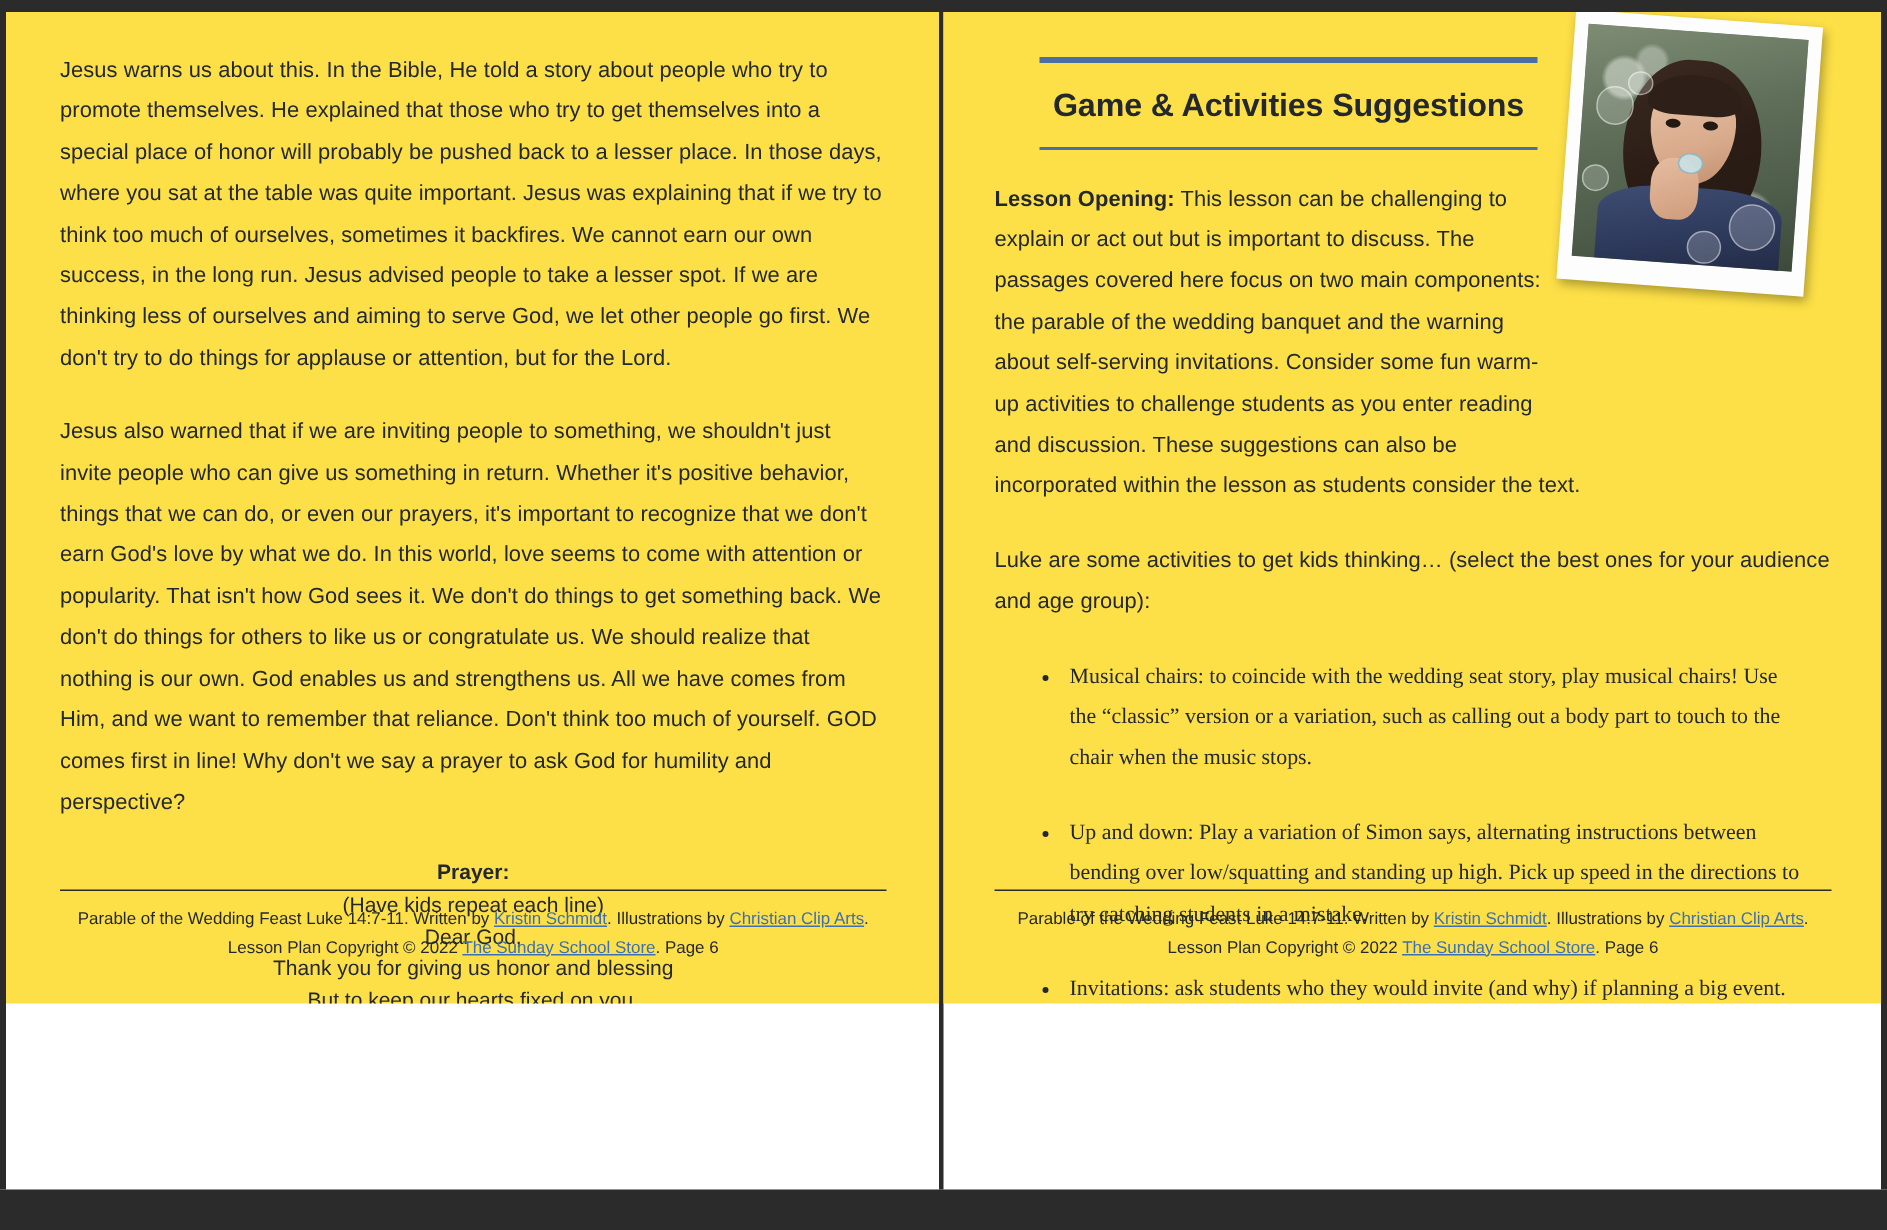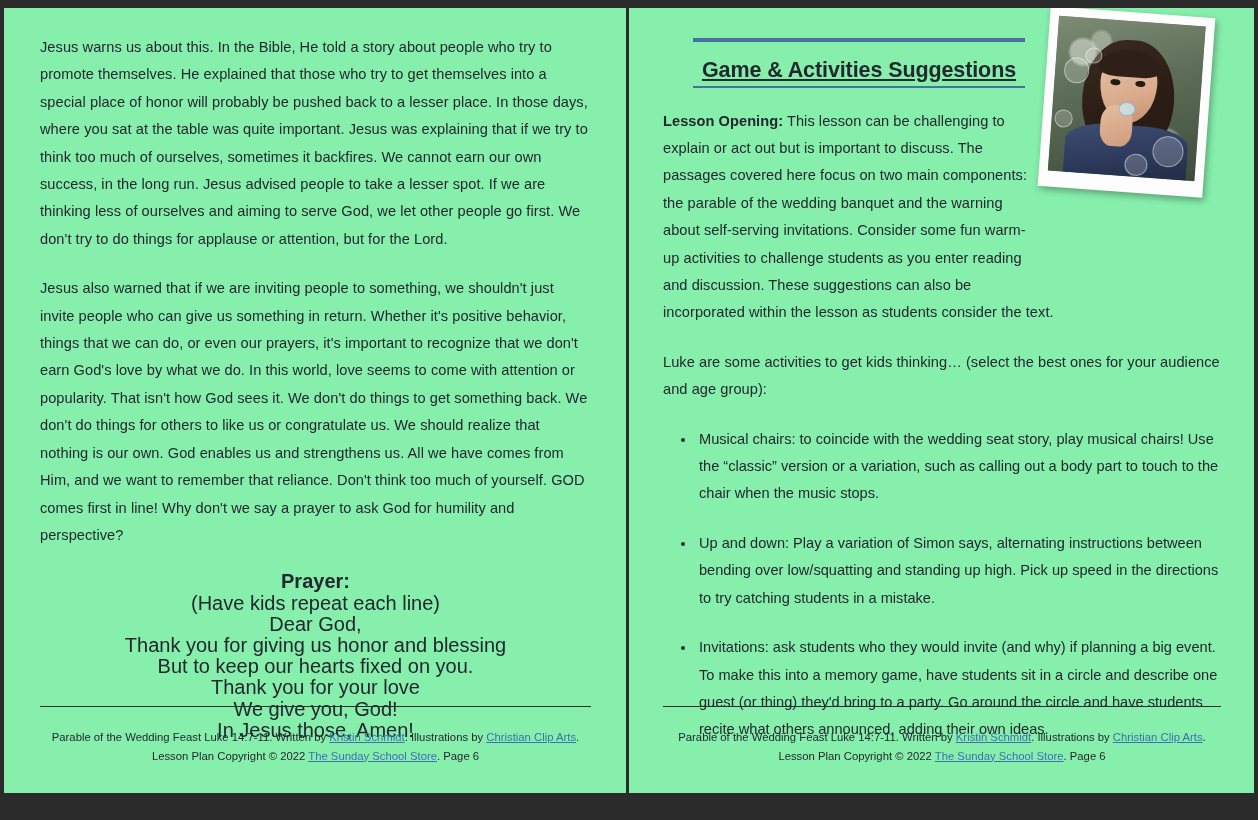--- a/index.html
+++ b/index.html
@@ -51,22 +51,22 @@
   .gutter {
     position: absolute;
     left: 626px; top: 8px;
     width: 3px; height: 785px;
     background: #2b2b2b;
   }
 
   .page {
     position: absolute;
     top: 8px;
-    height: 785px;
-    background: #86efac;
+    height: 661px;
+    background: #fde047;
     box-sizing: border-box;
     overflow: hidden;
   }
   .page-left  { left: 4px;   width: 622px; }
   .page-right { left: 629px; width: 625px; }
 
   .page-body {
     position: absolute;
     box-sizing: border-box;
   }
@@ -79,42 +79,42 @@
     line-height: 27.4px;
     color: #23272e;
     letter-spacing: 0.06px;
   }
   p.para:last-child { margin-bottom: 0; }
 
   
   .prayer {
     margin-top: 0;
     text-align: center;
-    font-size: 20px;
+    font-size: 14px;
     line-height: 21.2px;
     color: #23272e;
   }
   .prayer .prayer-title {
     font-weight: bold;
     display: block;
   }
   .prayer .prayer-line { display: block; }
 
   
   .page-footer {
     position: absolute;
     left: 36px;
     width: 551px;
     bottom: 28px;
     text-align: center;
     font-size: 11.3px;
     line-height: 18.5px;
     color: #23272e;
     border-top: 1.4px solid #2b2b2b;
-    padding-top: 21px;
+    padding-top: 10px;
   }
   .page-right .page-footer { left: 34px; width: 558px; }
   .page-footer a, .page-footer .link {
     color: #3d6fb4;
     text-decoration: underline;
   }
 
   
   .head-block {
     width: 332px;
@@ -129,23 +129,22 @@
   .head-rule-bottom {
     height: 1.6px;
     background: #4a6fa5;
     width: 100%;
   }
   .head-title {
     font-size: 21.5px;
     font-weight: bold;
     line-height: 31px;
     color: #23272e;
-    padding: 13px 0 0 0;
+    padding: 13px 0 12px 0;
     letter-spacing: -0.1px;
-    text-decoration: underline;
   }
   .head-title .line2 { display: block; }
 
   
   .photo-wrap {
     position: absolute;
     left: 415px;
     top: 4px;
     width: 165px;
     height: 180px;
@@ -232,23 +231,24 @@
 
   
   .rp-content { position: relative; }
   .float-photo-spacer {
     float: right;
     width: 182px;
     height: 178px;
     shape-outside: content-box;
   }
   ul.act-list {
-    margin: 2px;
+    margin: 16px;
     padding: 0 0 0 30px;
     list-style: none;
+    font-family: Liberation Serif, serif;
   }
   ul.act-list li {
     position: relative;
     margin: 0 0 22px 0;
     font-size: 14.6px;
     line-height: 27.4px;
     color: #23272e;
     padding-left: 4px;
   }
   ul.act-list li:last-child { margin-bottom: 0; }

